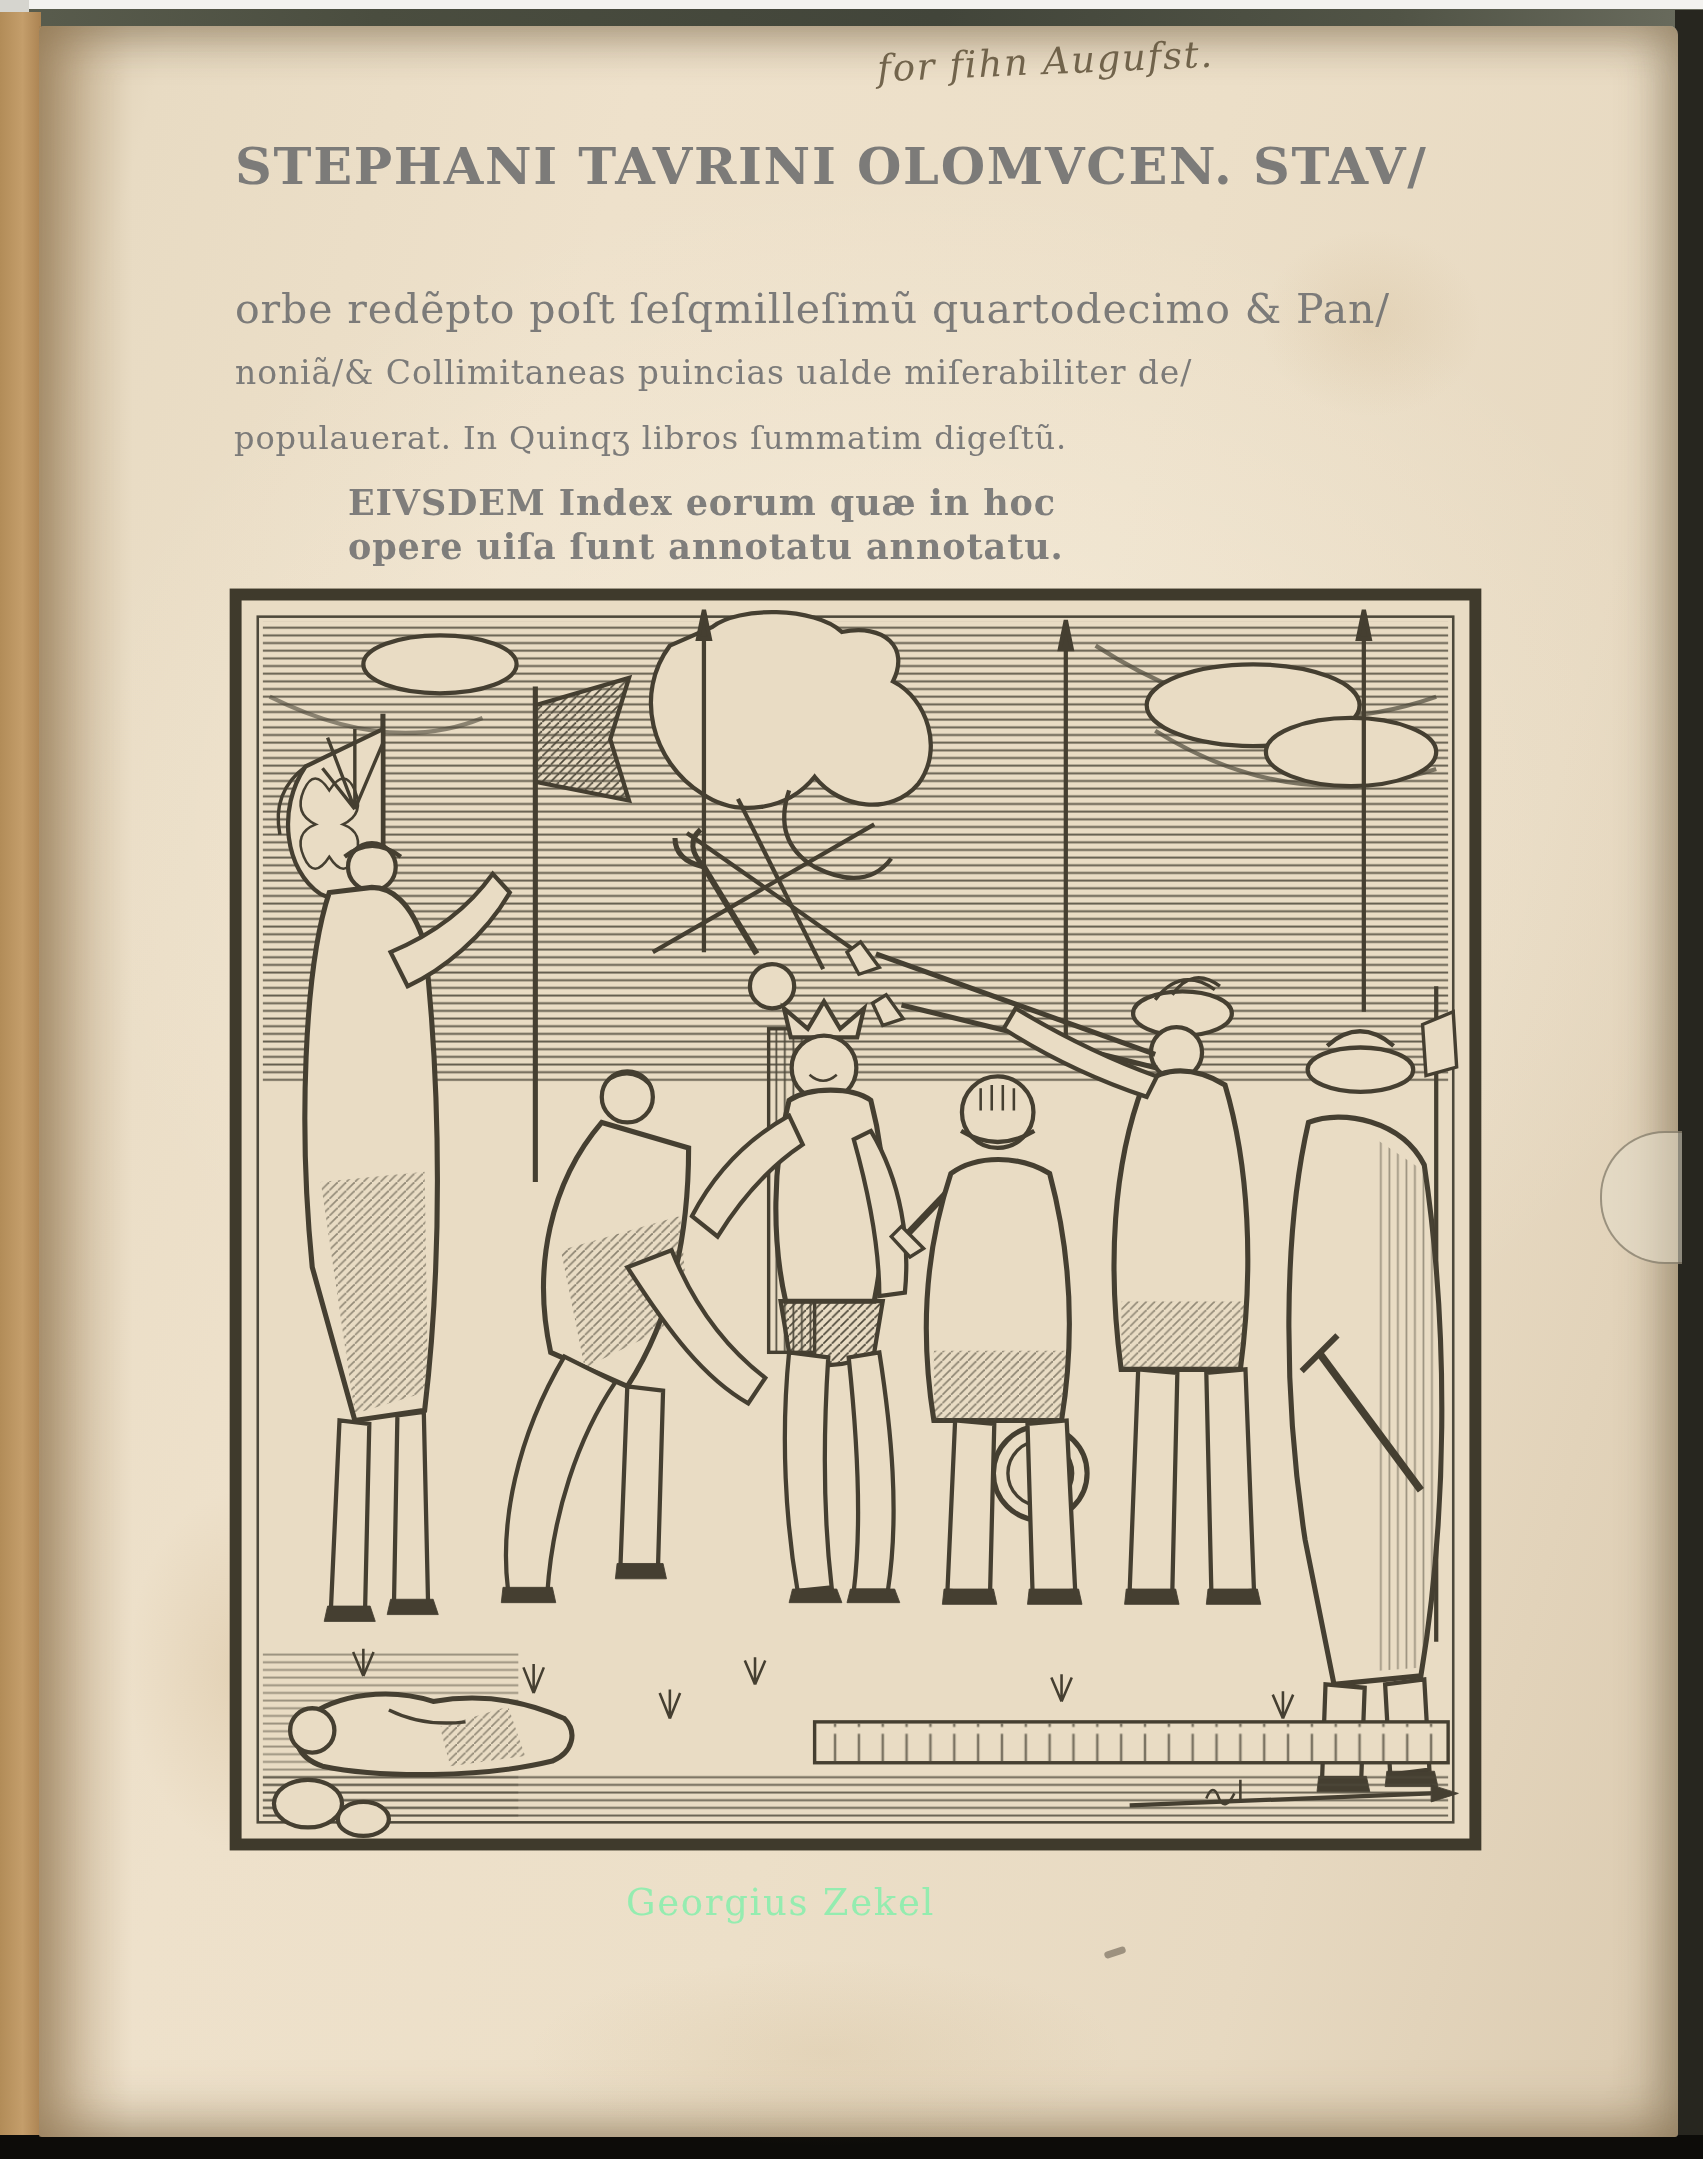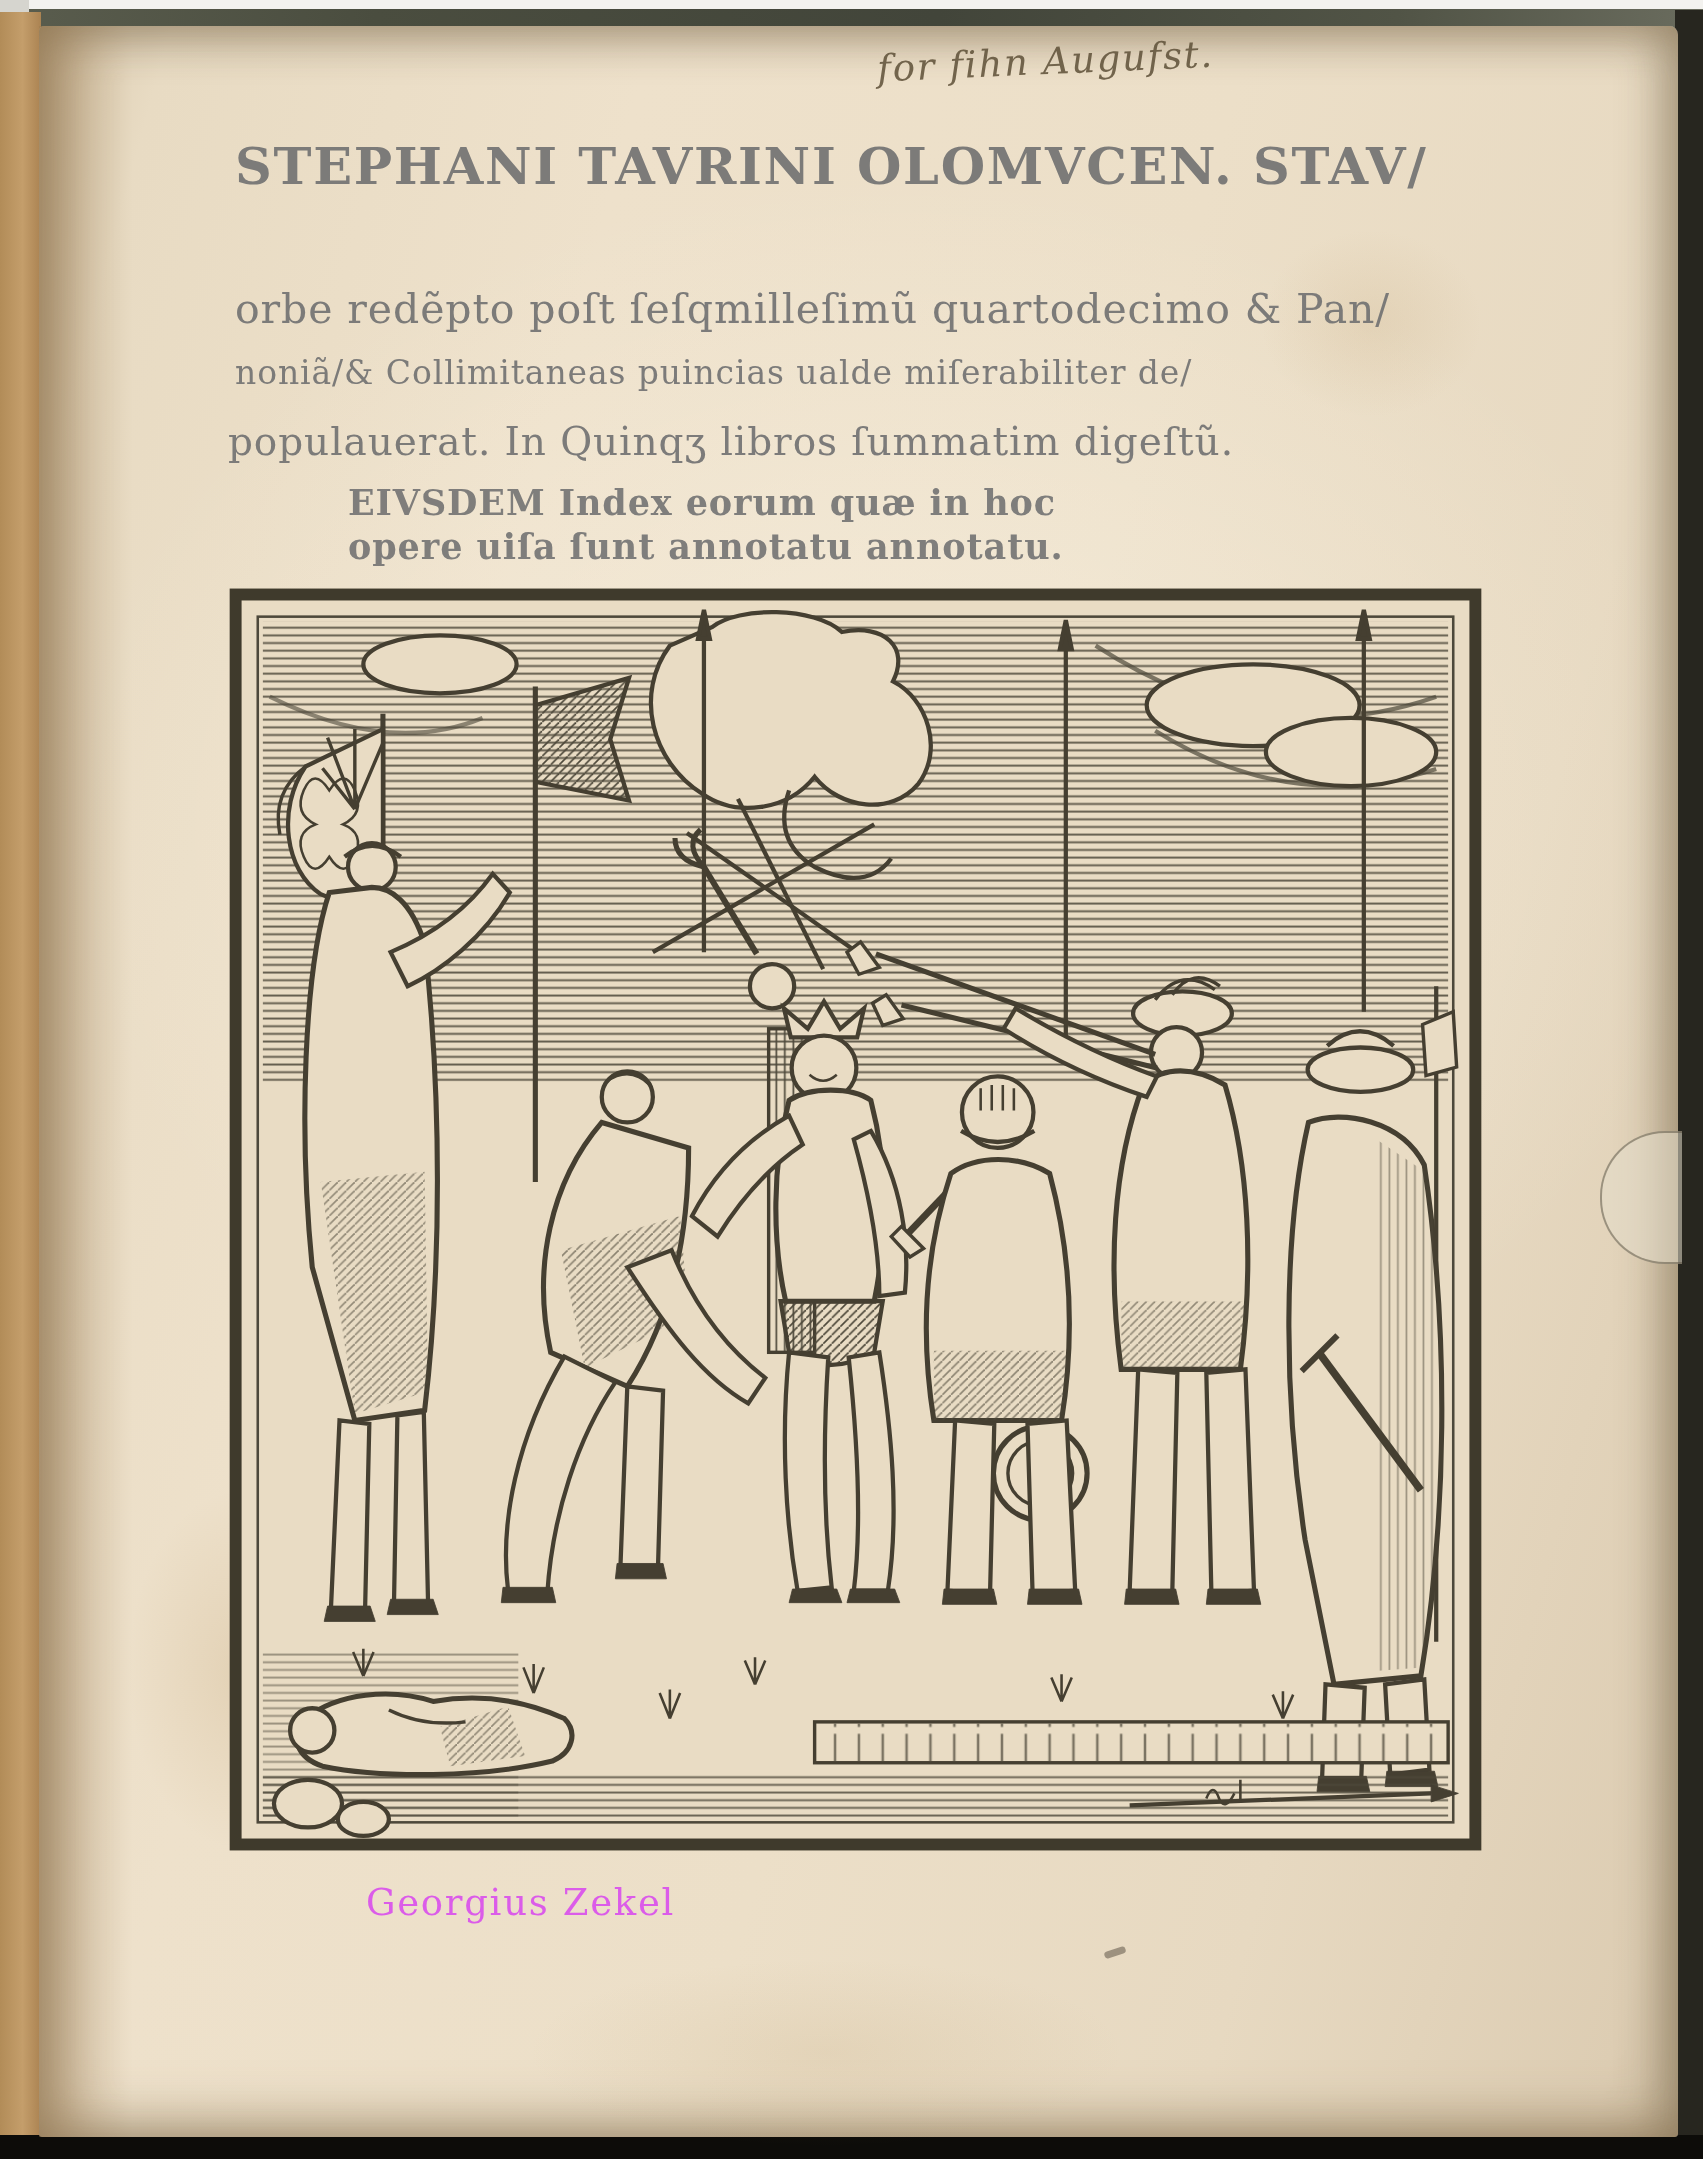--- a/index.html
+++ b/index.html
@@ -41,27 +41,27 @@
   #clip-tab{left:1600px;top:1131px;width:80px;height:129px;
     border:2.6px solid rgba(95,88,70,.55);border-right:none;border-radius:65px 0 0 65px;
     background:rgba(228,220,202,.55);}
   
   .ink{color:#737373;}
   .t-line{position:absolute;white-space:nowrap;font-family:"DejaVu Serif",serif;opacity:.92;}
   #title-1{left:235px;top:136px;font-size:51px;letter-spacing:1.7px;font-weight:600;}
   #title-2{left:235px;top:215px;font-size:41px;letter-spacing:0.9px;}
   #title-3{left:235px;top:285px;font-size:41px;letter-spacing:0.9px;}
   #title-4{left:235px;top:353px;font-size:33px;letter-spacing:0.9px;}
-  #title-5{left:228px;top:419px;font-size:39px;letter-spacing:0.9px;}
+  #title-5{left:234px;top:419px;font-size:32px;letter-spacing:0.9px;}
   .sub-line{position:absolute;left:348px;width:809px;
     font-size:35px;font-weight:700;letter-spacing:0.9px;opacity:.9;}
   #sub-1{top:482px;}
   #sub-2{top:526px;}
-  #caption{position:absolute;left:366px;top:1881px;width:809px;
-    font-size:37px;letter-spacing:1.7px;color:#d946ef;opacity:.85;}
+  #caption{position:absolute;left:376px;top:1881px;width:809px;text-align:center;
+    font-size:37px;letter-spacing:1.7px;color:#86efac;opacity:.85;}
   #inscription{position:absolute;left:877px;top:34px;width:613px;
     font-size:37px;font-style:italic;color:#5e5038;transform:rotate(-2.5deg);
     letter-spacing:1.7px;opacity:.85;white-space:nowrap;}
   #ink-speck{position:absolute;left:1104px;top:1949px;width:22px;height:6.8px;
     background:#6a6152;border-radius:3.4px;transform:rotate(-18deg);opacity:.6;}
   
   #woodcut{left:227px;top:586px;width:1257px;height:1267px;}
 </style>
 </head>
 <body>

